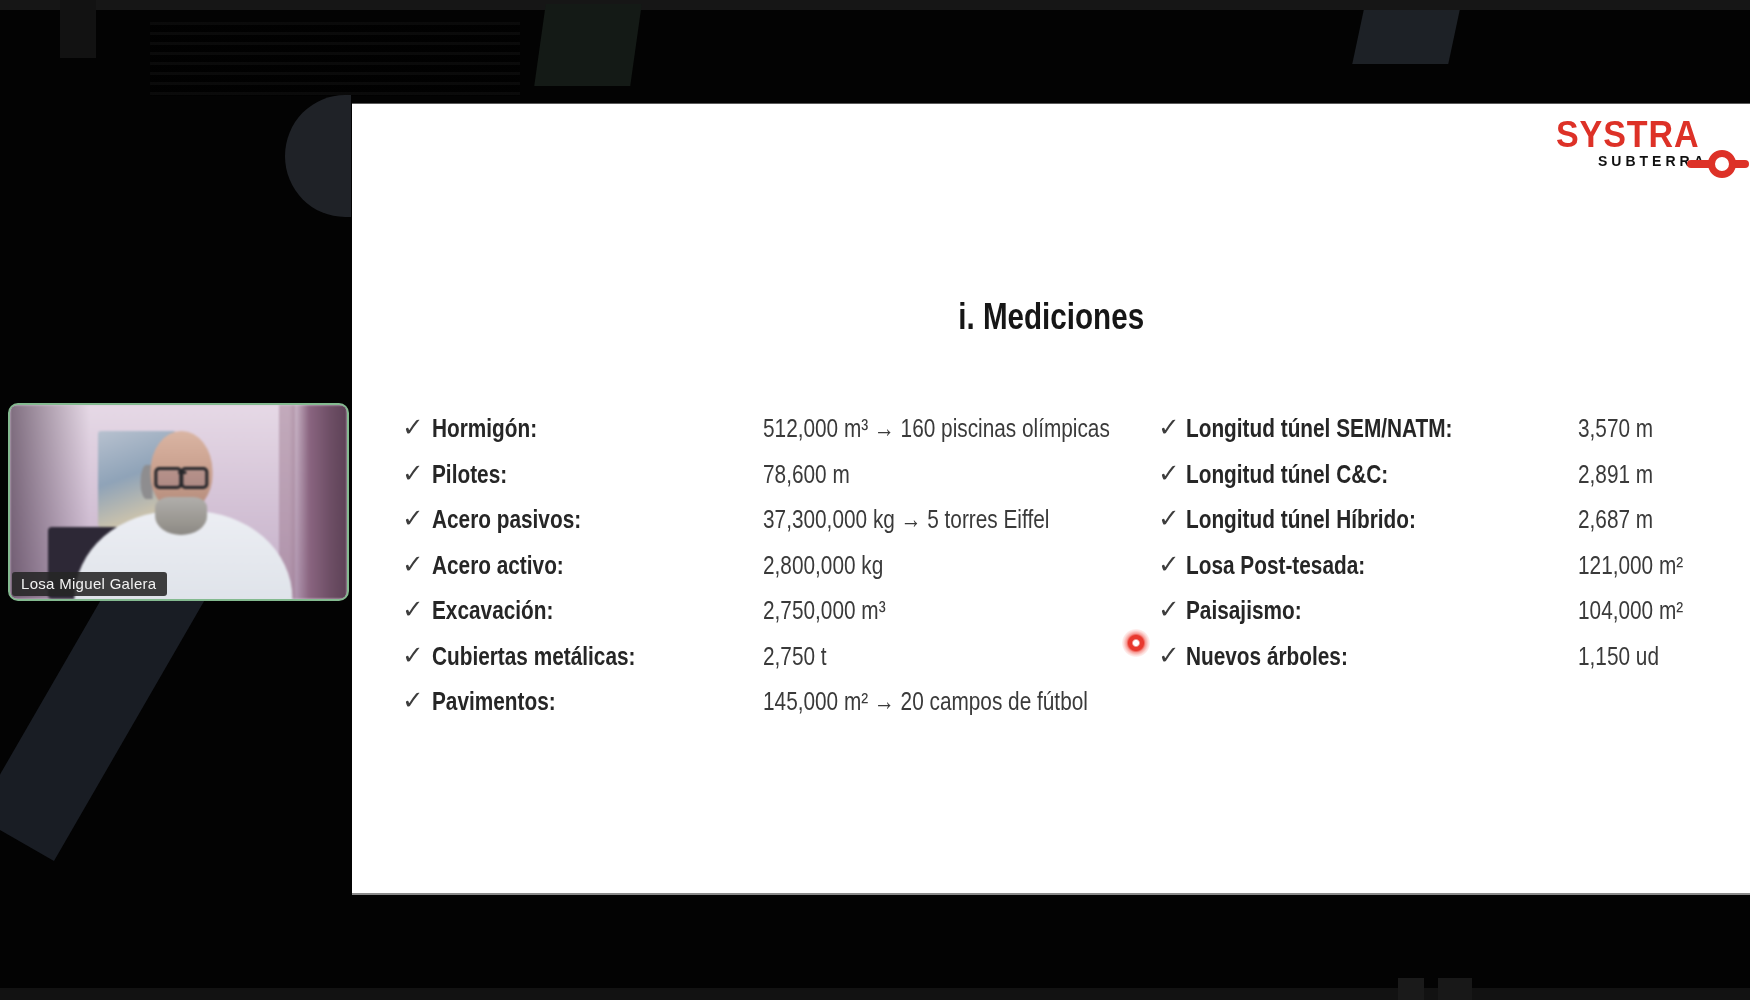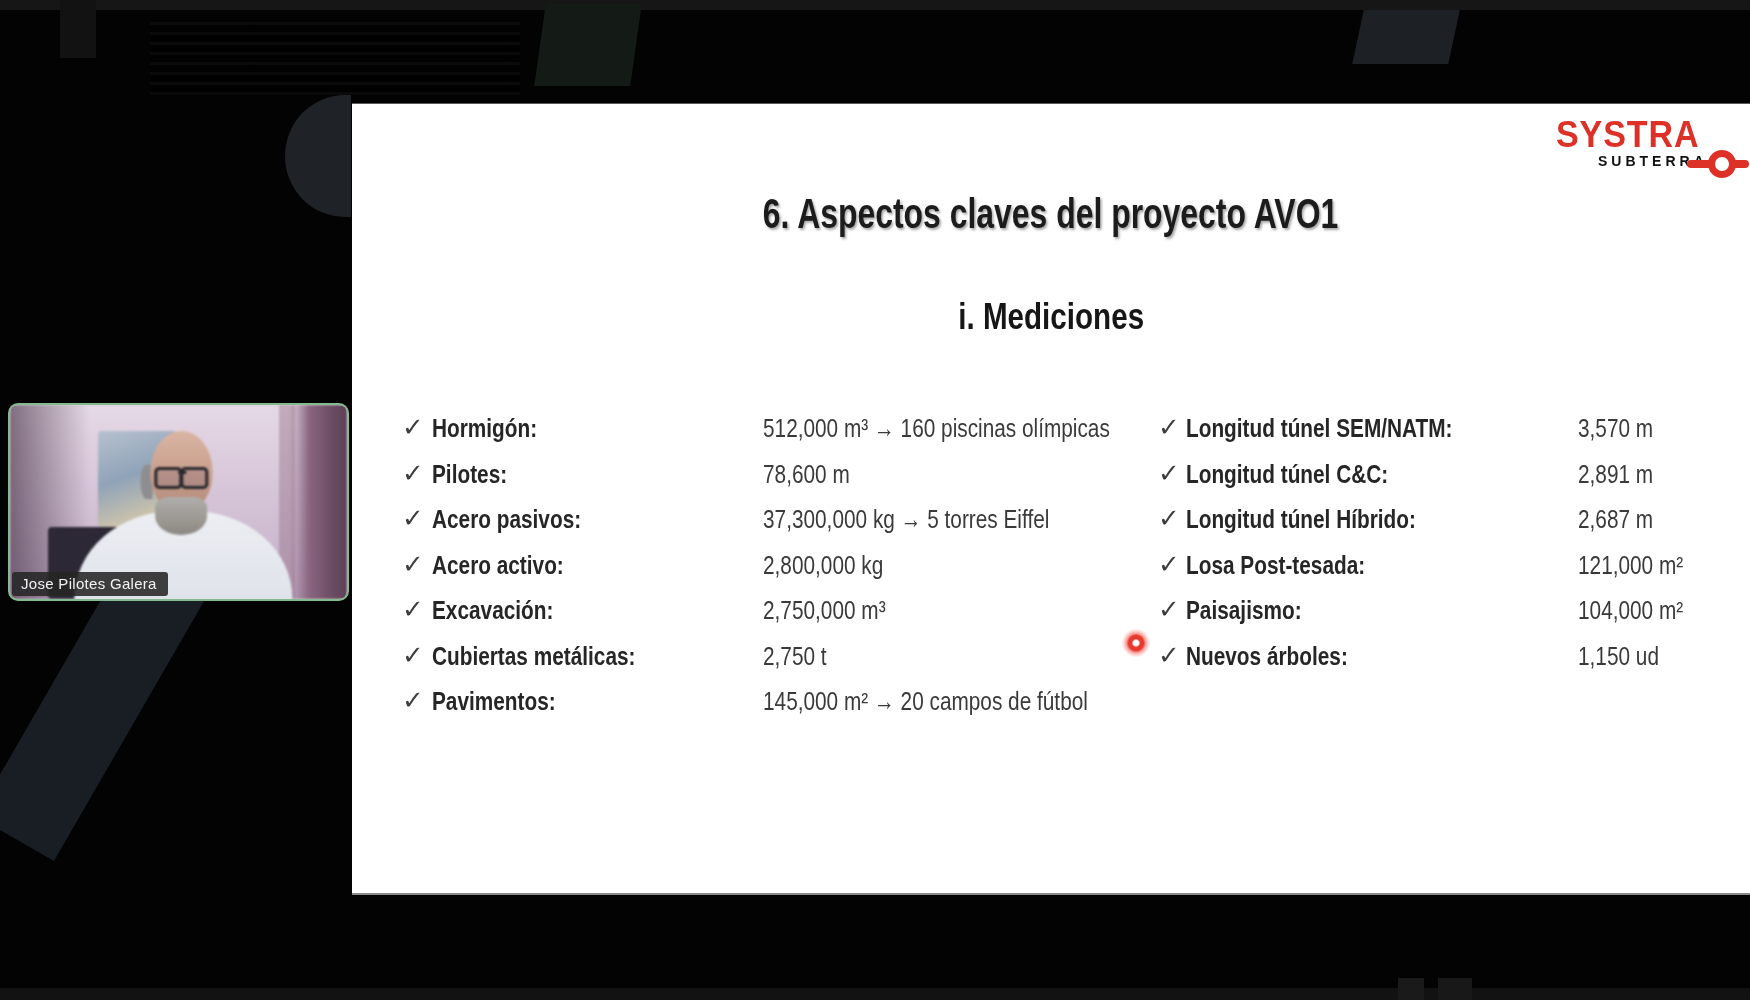--- a/index.html
+++ b/index.html
@@ -102,23 +102,20 @@
   <div class="shape-tl"></div>
   <div class="shape-para1"></div>
   <div class="shape-para2"></div>
   <div class="shape-wedge"></div>
   <div class="shape-stripe"></div>
   <div class="shape-b1"></div>
   <div class="shape-b2"></div>
 
   <div class="slide">
 
-    <div class="slide-title">
-      <span class="sqz">6. Aspectos claves del proyecto AVO1</span>
-    </div>
 
     <div class="slide-subtitle">
       <span class="sqz">i. Mediciones</span>
     </div>
 
     <div class="mlist left">
       <div class="mrow">
         <span class="check">✓</span>
         <span class="label">Hormigón:</span>
         <span class="value">512,000 m³ → 160 piscinas olímpicas</span>
@@ -211,16 +208,16 @@
       <div class="cam-hair-l"></div>
       <div class="cam-hair-r"></div>
       <div class="cam-head"></div>
       <div class="cam-beard"></div>
       <div class="cam-glasses">
         <span class="cam-lens l"></span>
         <span class="cam-lens r"></span>
         <span class="cam-bridge"></span>
       </div>
     </div>
-    <div class="cam-name">Jose Pilotes Galera</div>
+    <div class="cam-name">Losa Miguel Galera</div>
   </div>
 
 </div>
 
 </body></html>

